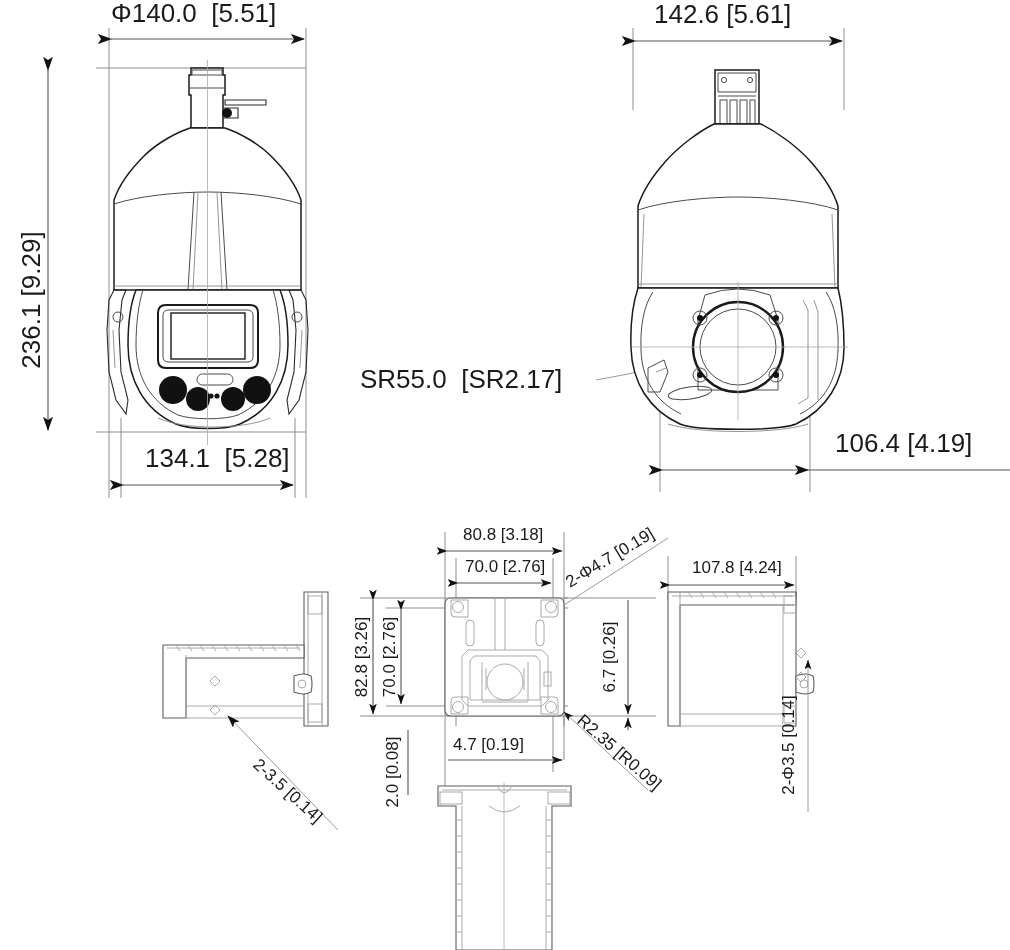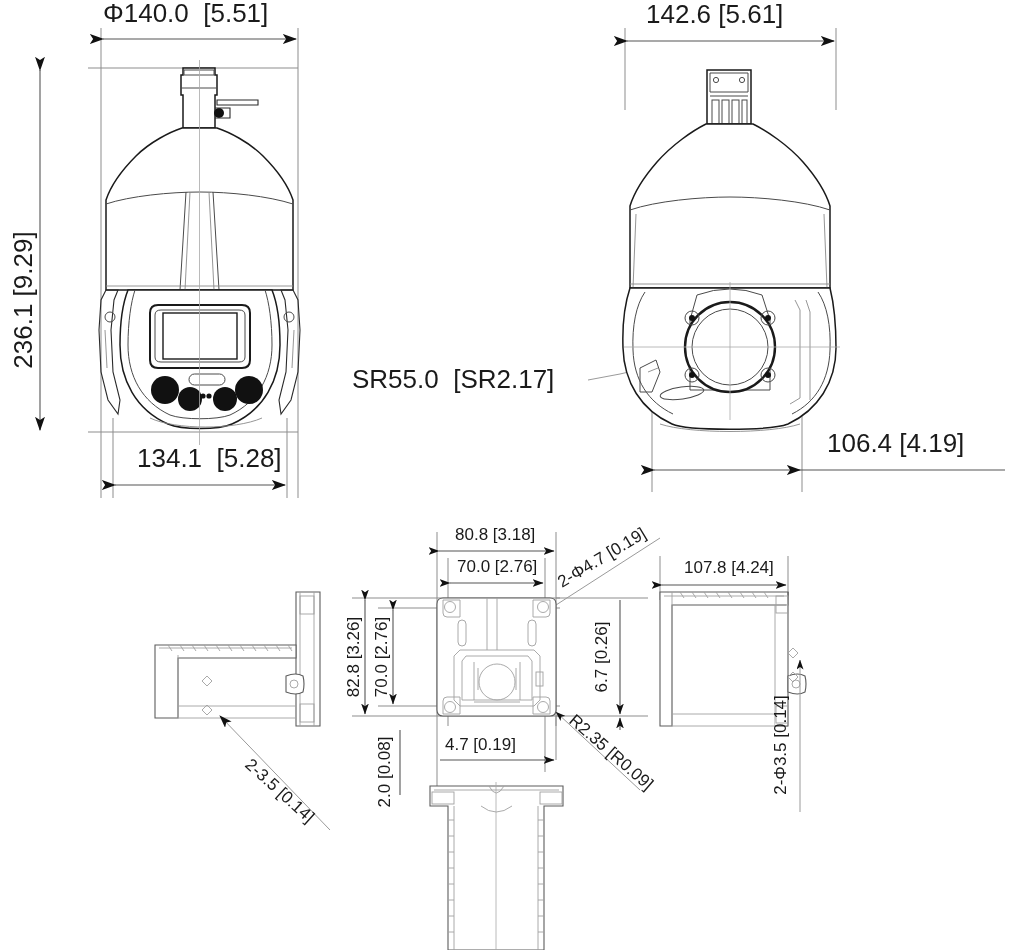--- a/index.html
+++ b/index.html
@@ -5,21 +5,21 @@
 <style>
   html,body{margin:0;padding:0;background:#ffffff;}
   body{
     font-family:"Liberation Sans", sans-serif;
     color:#1a1a1a;
     width:1010px;height:950px;
     position:relative;
     overflow:hidden;
     -webkit-font-smoothing:antialiased;
   }
-  #sheet{position:absolute;left:0;top:0;width:812px;height:950px;}
+  #sheet{position:absolute;left:8px;top:0;width:812px;height:950px;}
   svg{display:block;}
   .dimtext{
     font-family:"Liberation Sans", sans-serif;
     fill:#1a1a1a;
     font-size:26px;
     white-space:pre;
   }
   .dimtext.small{font-size:17px;}
   .dimline{stroke:#555;stroke-width:1.1;fill:none;}
   .extline{stroke:#8d8d8d;stroke-width:1;fill:none;}

